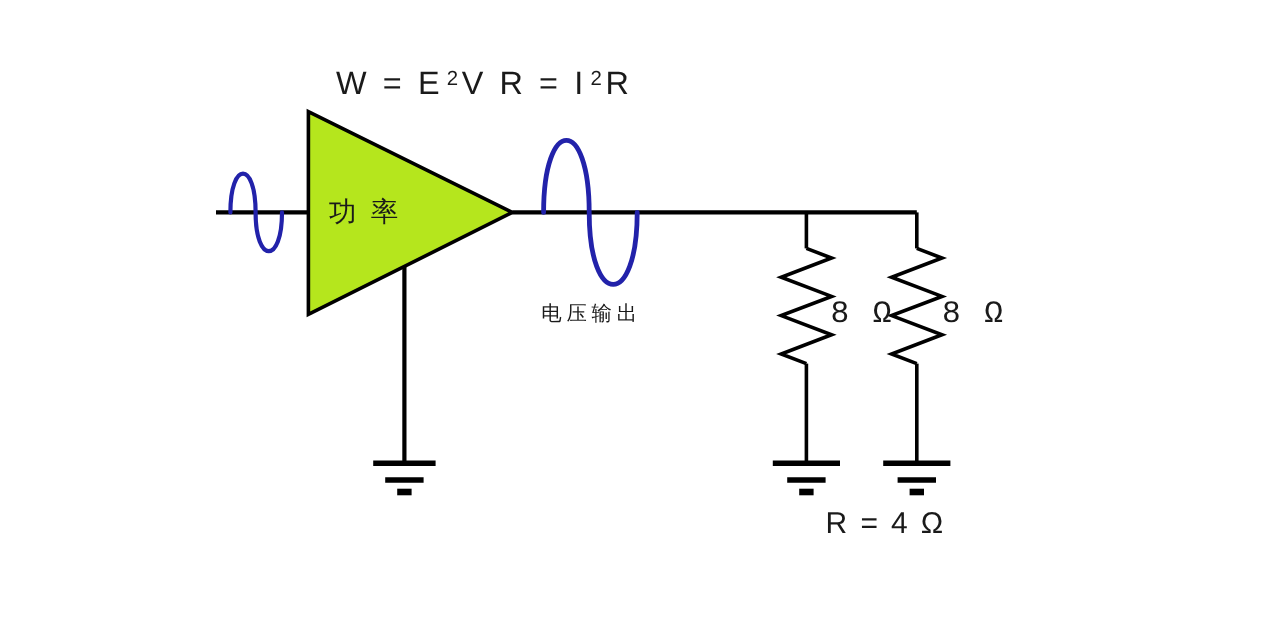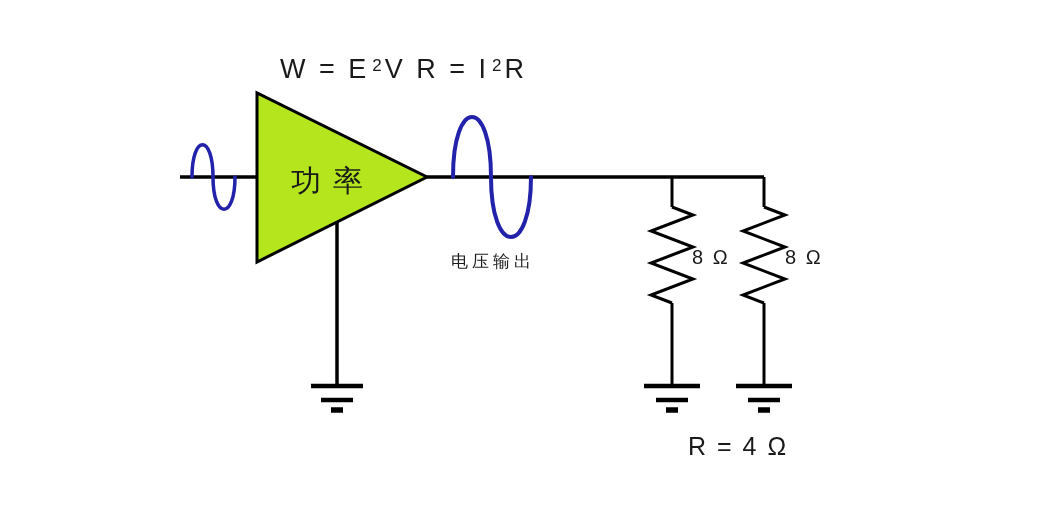--- a/index.html
+++ b/index.html
@@ -16,37 +16,37 @@
   .txt { position: absolute; white-space: nowrap; color: #1a1a1a; }
   .formula {
     left: 280px; top: 54px;
     font-size: 27px; letter-spacing: 3px;
   }
   .formula sup {
     font-size: 17px; vertical-align: 7px; margin: 0 3px; letter-spacing: 0;
   }
   .amp-label {
     left: 262px; top: 161px; width: 130px;
-    font-size: 30px; letter-spacing: 12px; text-align: center;
+    font-size: 23px; letter-spacing: 12px; text-align: left;
     text-indent: 12px;
   }
   .input-label {
     left: 184px; top: 240px;
     font-size: 22px; line-height: 27px; letter-spacing: 3px;
   }
   .output-label {
     left: 451px; top: 250px;
     font-size: 17px; letter-spacing: 4px;
   }
-  .res-label { top: 246px; font-size: 20px; letter-spacing: 2px; }
+  .res-label { top: 246px; font-size: 26px; letter-spacing: 2px; font-family: Liberation Mono, monospace; }
   .res-label-1 { left: 692px; }
   .res-label-2 { left: 785px; }
   .eq-label {
     left: 688px; top: 422px;
-    font-size: 25px; letter-spacing: 2px; margin-top: 10px;
+    font-size: 25px; letter-spacing: 2px;
   }
   .note-label {
     left: 606px; top: 453px;
     font-size: 27px; font-weight: 600; letter-spacing: 2px;
   }
 </style>
 </head>
 <body>
 
 <div id="canvas">

